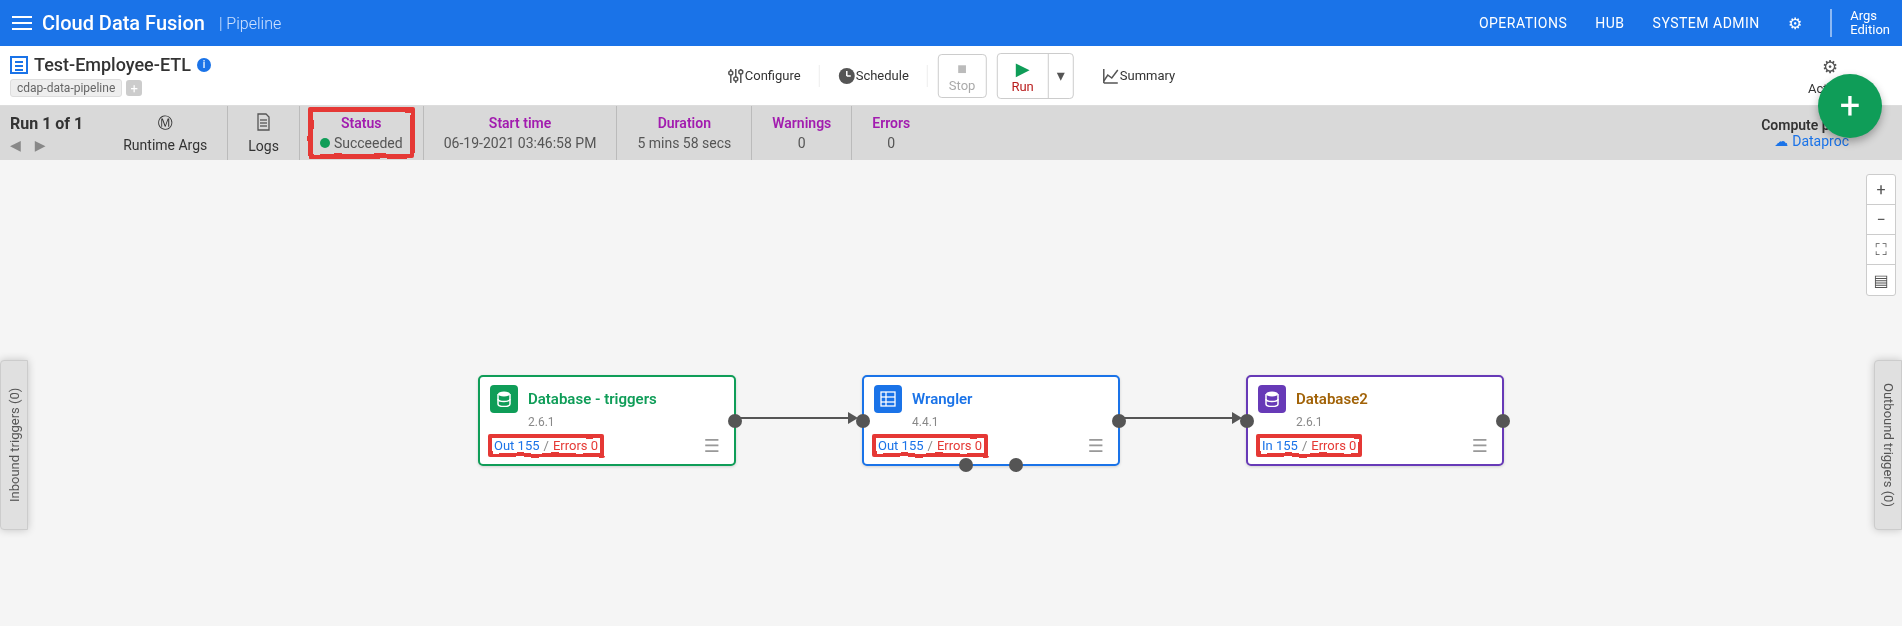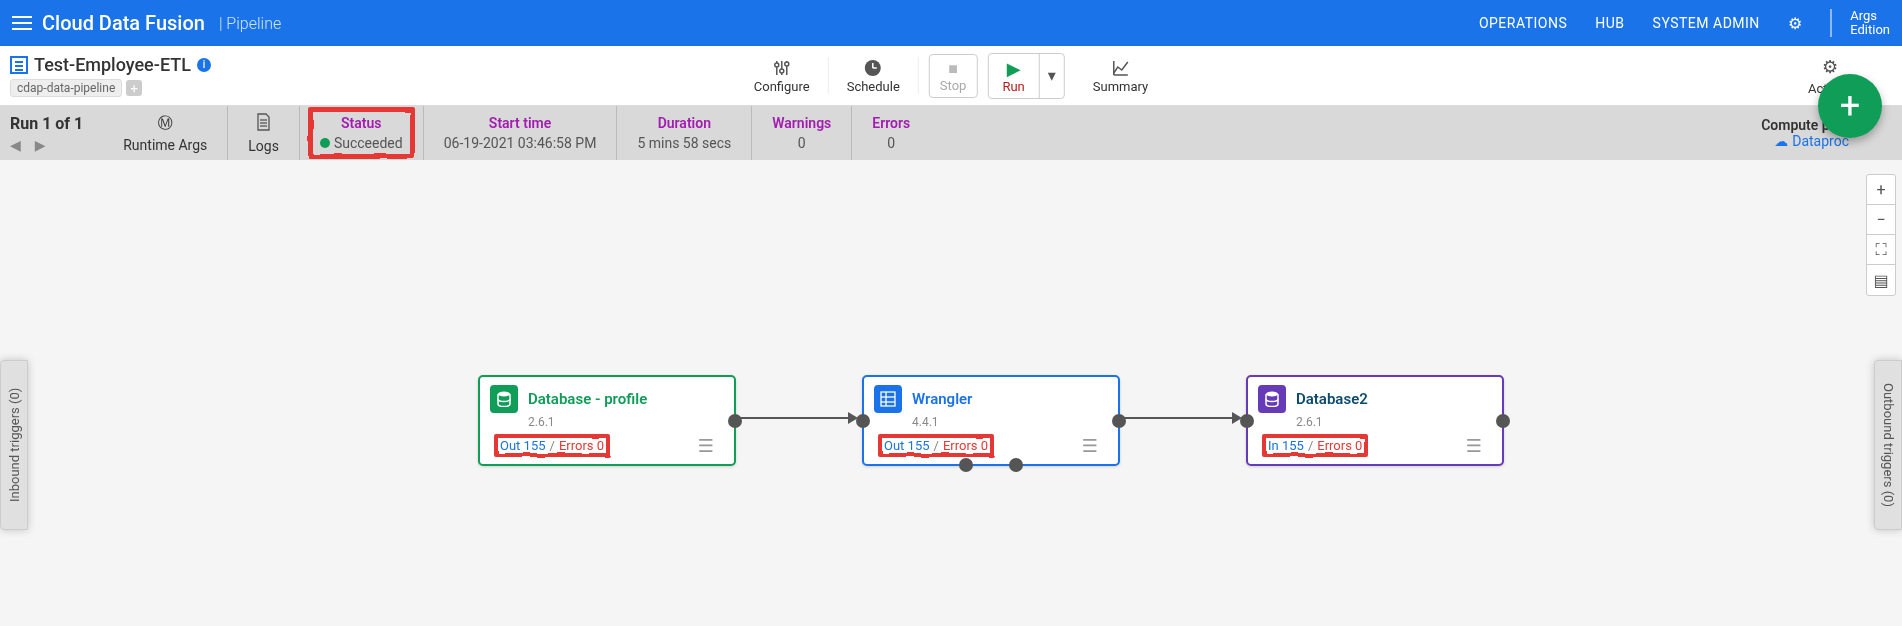--- a/index.html
+++ b/index.html
@@ -22,21 +22,21 @@
 .title-block { display: flex; flex-direction: column; gap: 4px; }
 .title-row { display: flex; align-items: center; gap: 6px; font-size: 18px; font-weight: 500; color: #333; }
 .title-logo { width: 18px; height: 18px; border: 2px solid #1a73e8; position: relative; }
 .title-logo::after { content:''; position:absolute; left:3px; top:3px; width:8px; height:2px; background:#1a73e8; box-shadow: 0 4px 0 #1a73e8, 0 8px 0 #1a73e8; }
 .info-icon { width:14px; height:14px; border-radius:50%; background:#1a73e8; color:#fff; font-size:10px; display:inline-flex; align-items:center; justify-content:center; cursor:pointer; }
 .tag-row { display:flex; align-items:center; gap:4px; }
 .tag { background:#eee; border:1px solid #ddd; border-radius:3px; padding:1px 6px; font-size:12px; color:#666; }
 .tag-add { background:#ccc; color:#fff; width:16px; height:16px; border-radius:3px; display:inline-flex; align-items:center; justify-content:center; font-size:13px; cursor:pointer; }
 
 .toolbar-center { position:absolute; left:50%; transform:translateX(-50%); display:flex; align-items:center; }
-.tool-btn { display:flex; flex-direction:column; align-items:center; padding:0 18px; font-size:13px; color:#333; cursor:pointer; border-right:1px solid #eee; }
+.tool-btn { display:flex; flex-direction:row; align-items:center; padding:0 18px; font-size:13px; color:#333; cursor:pointer; border-right:1px solid #eee; }
 .tool-btn:last-child { border-right:none; }
 .tool-icon { font-size:18px; color:#555; height:22px; display:flex; align-items:center; }
 .stop-box { border:1px solid #ccc; border-radius:4px; padding:4px 10px; color:#aaa; margin:0 10px; }
 .run-group { display:flex; align-items:stretch; border:1px solid #ccc; border-radius:4px; overflow:hidden; margin-right:10px;}
 .run-btn { display:flex; flex-direction:column; align-items:center; padding:4px 14px; border-right:1px solid #ccc; }
 .run-caret { display:flex; align-items:center; padding:0 8px; color:#555; }
 .play-tri { color:#0f9d58; font-size:18px; }
 .run-label { color:#b91c1c; font-size:13px; }
 
 .toolbar-right { margin-left:auto; display:flex; flex-direction:column; align-items:center; gap:4px; color:#333; font-size:13px; cursor:pointer; padding-right:40px; }
@@ -76,42 +76,42 @@
 .trigger-tab { position:absolute; top:200px; width:28px; height:170px; background:#e0e0e0; border:1px solid #ccc; writing-mode:vertical-rl; transform:rotate(180deg); display:flex; align-items:center; justify-content:center; font-size:13px; color:#555; cursor:pointer; box-shadow:0 0 8px rgba(0,0,0,0.2); }
 .trigger-left { left:0; border-radius:0 4px 4px 0; }
 .trigger-right { right:0; border-radius:4px 0 0 4px; transform:none; writing-mode:vertical-rl; }
 
 
 .node { position:absolute; width:258px; background:#fff; border:2px solid; border-radius:5px; box-shadow:0 1px 3px rgba(0,0,0,0.15); }
 .node-head { display:flex; align-items:center; gap:10px; padding:8px 10px 2px; }
 .node-ic { width:28px; height:28px; border-radius:4px; display:flex; align-items:center; justify-content:center; color:#fff; font-size:15px; flex-shrink:0; }
 .node-title { font-weight:600; font-size:15px; }
 .node-ver { font-size:12px; color:#888; padding:0 10px 0 48px; }
-.node-stats { margin:6px 20px 8px; font-size:13px; display:flex; align-items:center; justify-content:space-between; }
+.node-stats { margin:6px 14px 8px; font-size:13px; display:flex; align-items:center; justify-content:space-between; }
 .node-stats .stat { display:inline-block; position:relative; }
 .out-v { color:#1a73e8; }
 .err-v { color:#e53935; }
 .sep { color:#888; margin:0 4px; }
 .node-menu { color:#999; cursor:pointer; font-size:18px; }
 
 .port { width:14px; height:14px; background:#555; border-radius:50%; position:absolute; top:50%; transform:translateY(-50%); }
 .port-in { left:-8px; }
 .port-out { right:-8px; }
 .port-err { bottom:-8px; left:50%; transform:translateX(-50%); top:auto; }
 .port-alert { bottom:-8px; left:40%; transform:translateX(-50%); top:auto; }
 
 .node-green { border-color:#0f9d58; }
 .node-green .node-ic { background:#0f9d58; }
 .node-green .node-title { color:#0f9d58; }
 .node-blue { border-color:#1a73e8; }
 .node-blue .node-ic { background:#1a73e8; }
 .node-blue .node-title { color:#1a73e8; }
 .node-purple { border-color:#673ab7; }
 .node-purple .node-ic { background:#673ab7; }
-.node-purple .node-title { color:#0c4a6e; }
+.node-purple .node-title { color:#a16207; }
 
 
 .conn-line { position:absolute; height:2px; background:#555; }
 .conn-arrow { position:absolute; width:0; height:0; border-top:6px solid transparent; border-bottom:6px solid transparent; border-left:10px solid #555; }
 
 svg.defs { position:absolute; width:0; height:0; }
 </style>
 </head>
 <body>
 
@@ -289,21 +289,21 @@
 
   <div class="node node-green" style="top:215px; left:478px;">
     <div class="node-head">
       <div class="node-ic">
           <svg width="16" height="16" viewBox="0 0 16 16" fill="#fff">
             <ellipse cx="8" cy="3" rx="6" ry="2.5"></ellipse>
             <path d="M2 3v10c0 1.4 2.7 2.5 6 2.5s6-1.1 6-2.5V3" fill="none" stroke="#fff" stroke-width="1.5"></path>
             <path d="M2 8c0 1.4 2.7 2.5 6 2.5s6-1.1 6-2.5" fill="none" stroke="#fff" stroke-width="1.5"></path>
           </svg>
         </div>
-      <div class="node-title">Database - profile</div>
+      <div class="node-title">Database - triggers</div>
     </div>
     <div class="node-ver">2.6.1</div>
     <div class="node-stats">
       <span class="stat highlight highlight-small">
         <span class="out-v"><span>Out</span> <span>155</span></span><span class="sep">/</span><span class="err-v"><span>Errors</span> <span>0</span></span>
       </span>
       <span class="node-menu">☰</span>
     </div>
     <div class="port port-out"></div>
   </div>

